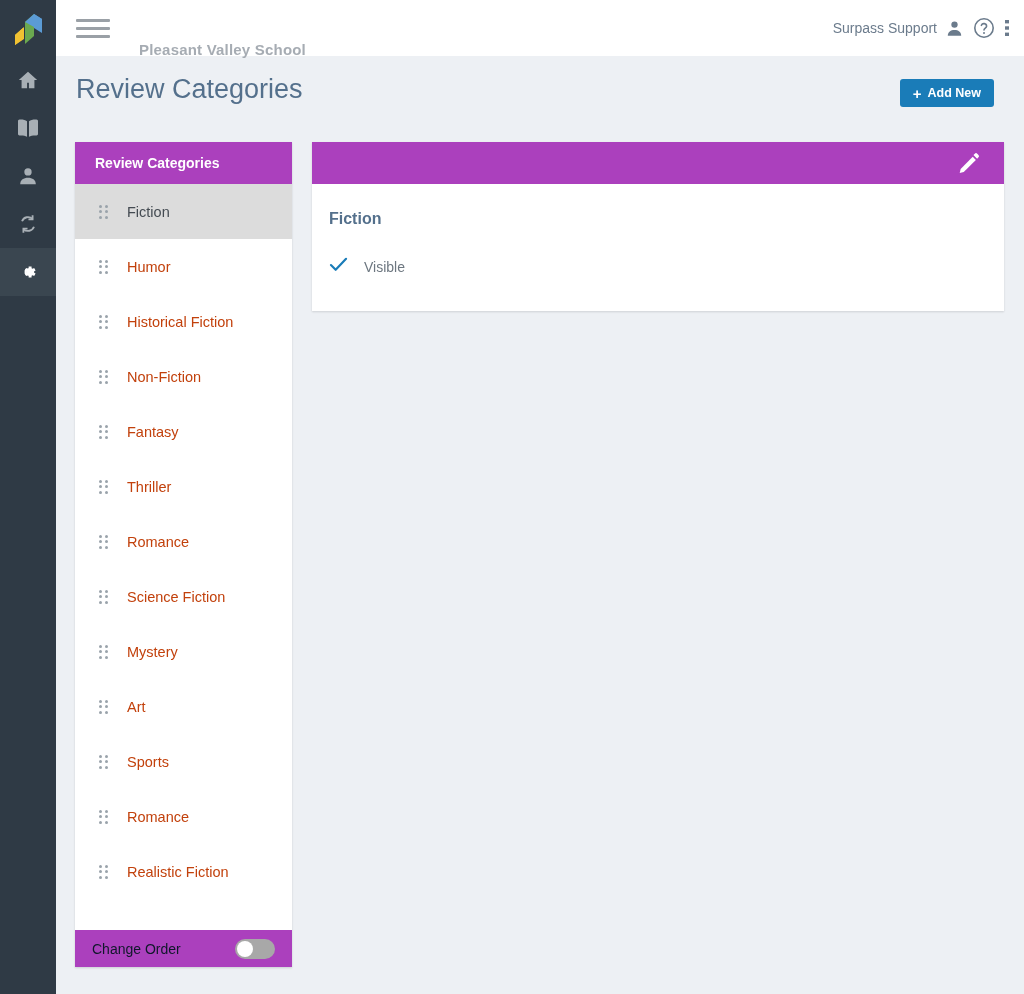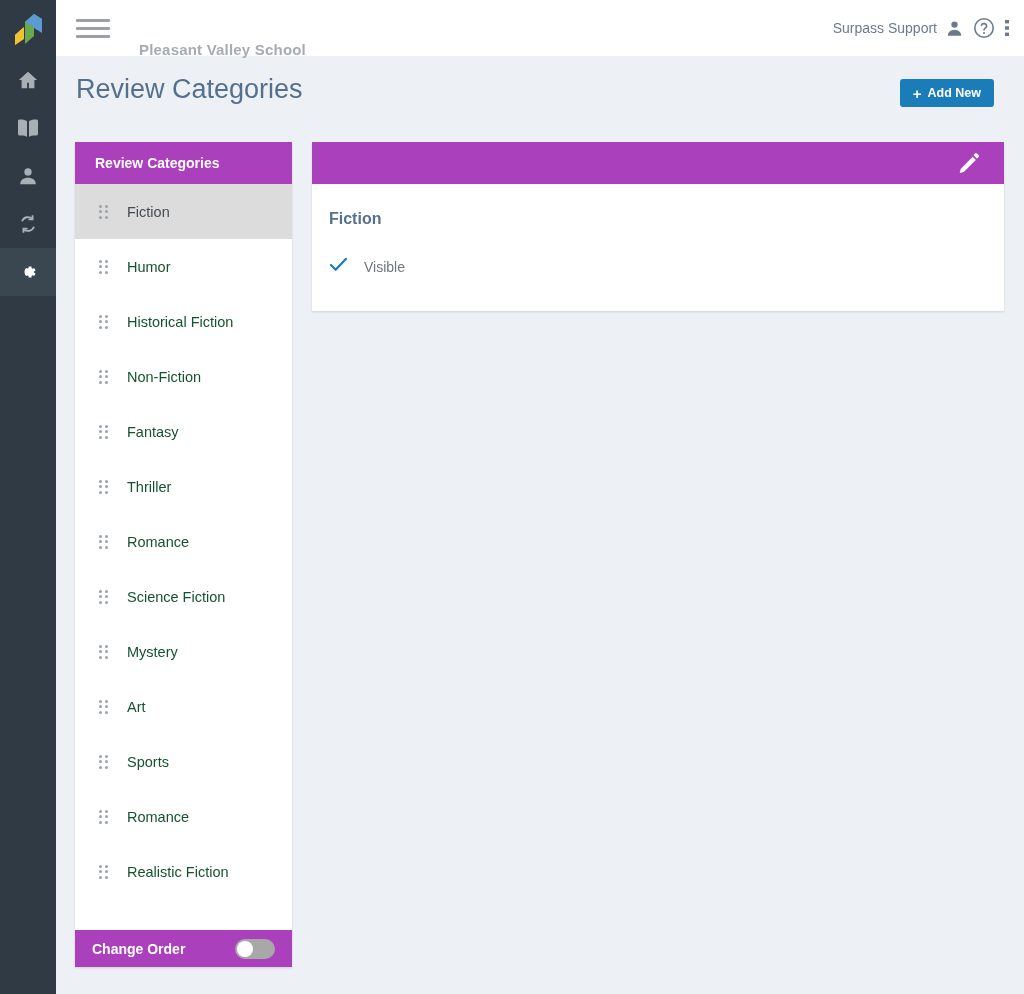--- a/index.html
+++ b/index.html
@@ -90,35 +90,35 @@
   }
   #list-header-title { color: #fff; font-size: 14px; font-weight: bold; }
   #category-list { height: 746px; overflow: hidden; }
   .cat-row {
     height: 55px;
     display: flex; align-items: center;
     padding-left: 24px; gap: 19px;
     cursor: pointer;
   }
   .cat-row.selected { background: #dcdcdc; }
-  .cat-label { font-size: 14.5px; color: #14532d; }
+  .cat-label { font-size: 14.5px; color: #c2410c; }
   .cat-row.selected .cat-label { color: #444b52; }
   .drag-handle {
     width: 9px; height: 14px;
     display: grid; grid-template-columns: 3px 3px; grid-template-rows: repeat(3, 3px);
     gap: 2.5px 3px;
   }
   .drag-handle i { display: block; width: 3px; height: 3px; background: #9aa3ab; border-radius: 50%; }
   #change-order-bar {
     height: 37px; background: #ab40bd;
     display: flex; align-items: center; justify-content: space-between;
     padding: 0 17px 0 17px;
     cursor: pointer;
   }
-  #change-order-label { color: #ffffff; font-size: 14px; font-weight: bold; }
+  #change-order-label { color: #0f172a; font-size: 14px; font-weight: normal; }
   .toggle {
     width: 40px; height: 20px; border-radius: 10px;
     background: #a8a8a8; position: relative; cursor: pointer;
   }
   .toggle .knob {
     position: absolute; top: 2px; left: 2px;
     width: 16px; height: 16px; border-radius: 50%; background: #fff;
   }
 
   

